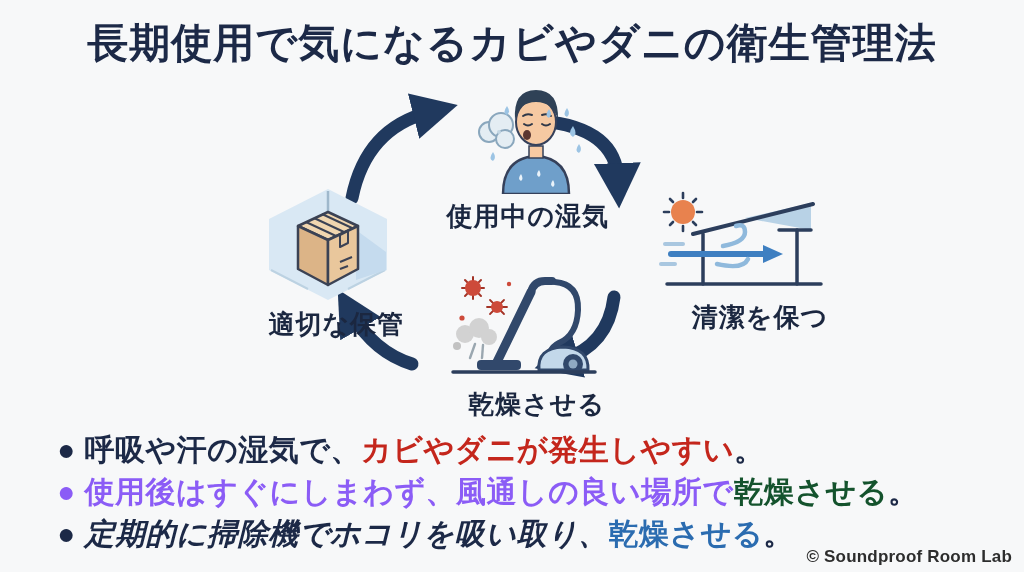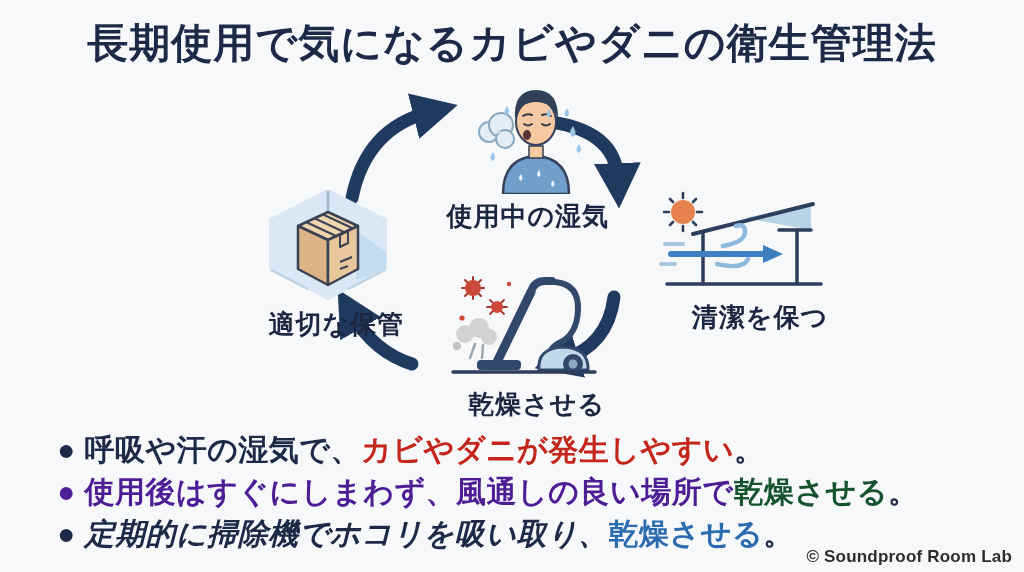--- a/index.html
+++ b/index.html
@@ -226,19 +226,19 @@
           <line x1="88" y1="76" x2="100" y2="71" stroke-width="2"></line>
           <line x1="88" y1="83" x2="96" y2="80" stroke-width="2"></line>
         </g>
       </svg>
     </span>
     <span class="node-label">適切な保管</span>
   </div>
 
   <div class="bullets">
     <div class="bullet-line"><span style="color: rgb(28, 41, 71);">● 呼吸や汗の湿気で、</span><span style="color: rgb(196, 38, 28);">カビやダニが発生しやすい</span><span style="color: rgb(28, 41, 71);">。</span></div>
-    <div class="bullet-line"><span style="color: #4c1d95;">● 使用後はすぐにしまわず、風通しの良い場所で</span><span style="color: #14532d;">乾燥させる</span><span style="color: rgb(28, 41, 71);">。</span></div>
+    <div class="bullet-line"><span style="color: #8b5cf6;">● 使用後はすぐにしまわず、風通しの良い場所で</span><span style="color: #14532d;">乾燥させる</span><span style="color: rgb(28, 41, 71);">。</span></div>
     <div class="bullet-line"><span style="color: rgb(28, 41, 71); font-style: italic;">● 定期的に掃除機でホコリを吸い取り、</span><span style="color: rgb(43, 108, 176);">乾燥させる</span><span style="color: rgb(28, 41, 71);">。</span></div>
   </div>
 
   <div class="footer-credit">© Soundproof Room Lab</div>
 
 </div>
 
 </body></html>

